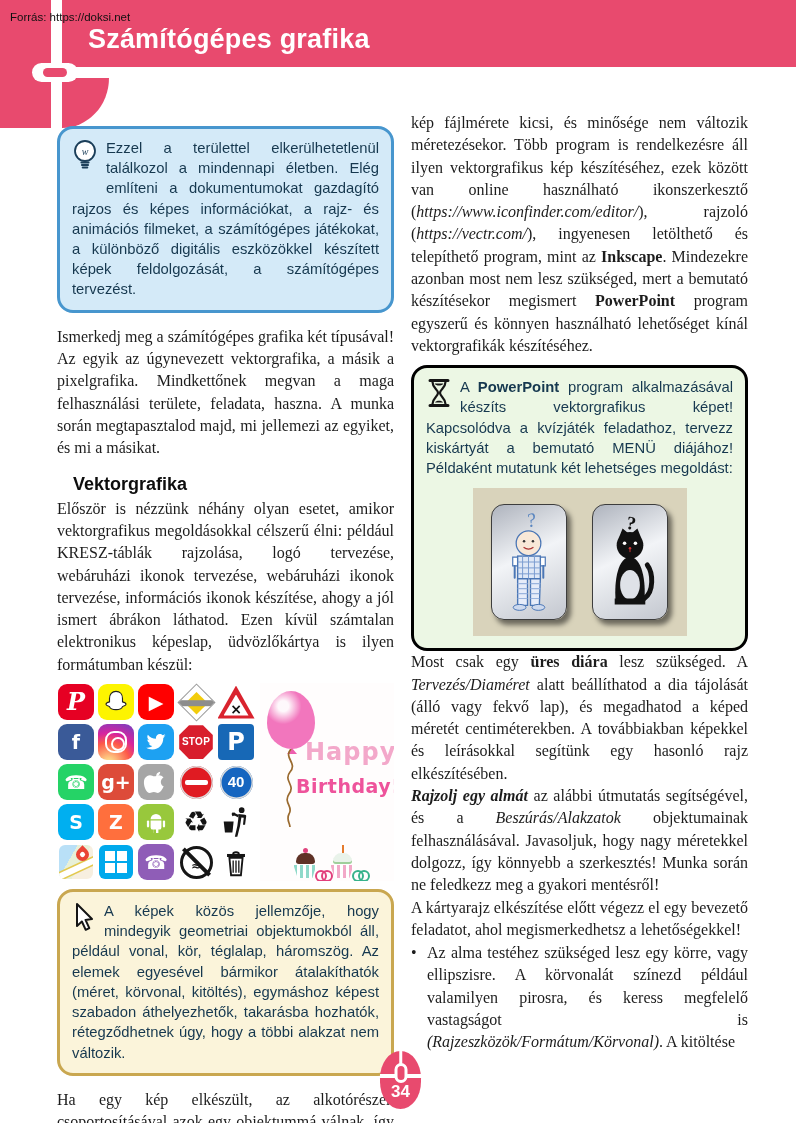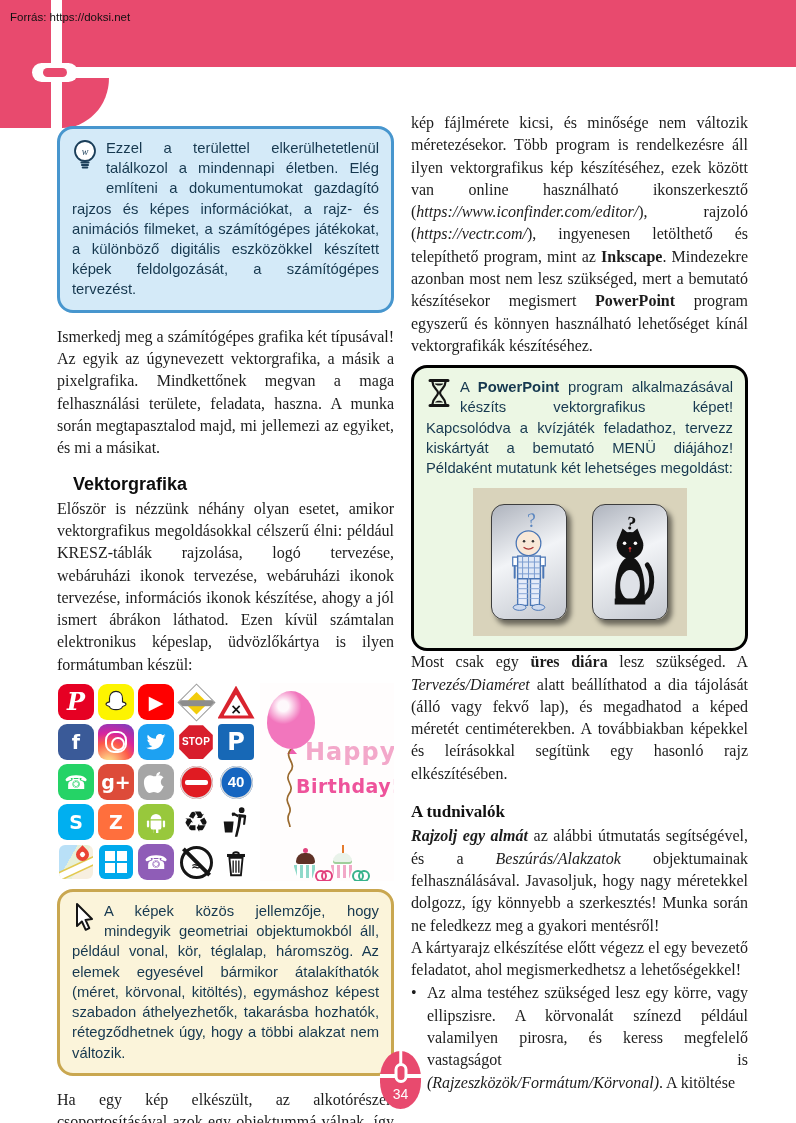--- a/index.html
+++ b/index.html
@@ -114,39 +114,40 @@
           background:linear-gradient(155deg,#aeb3bd 0%,#f2f4f7 45%,#c3c7cf 100%);
           box-shadow:4px 5px 5px rgba(0,0,0,.5); overflow:hidden; }
   
   .mouse { position:absolute; left:380px; top:1051px; width:41px; height:58px; background:var(--pink);
            border-radius:21px / 28px; }
   .mouse::before { content:""; position:absolute; left:50%; transform:translateX(-50%); top:0; width:3.5px; height:25px; background:#fff; }
   .mouse::after  { content:""; position:absolute; left:0; right:0; top:23px; height:3.5px; background:#fff; }
   .wheel { position:absolute; left:50%; transform:translateX(-50%); top:12px; width:13px; height:20px;
            border:3px solid #fff; border-radius:8px; background:var(--pink); z-index:2; }
   .mnum { position:absolute; left:0; right:0; bottom:7px; text-align:center; color:#fff;
-          font-family:"Liberation Sans","DejaVu Sans",sans-serif; font-weight:400; font-size:14px; }
+          font-family:"Liberation Sans","DejaVu Sans",sans-serif; font-weight:700; font-size:17px; }
   .bullet { display:flex; margin-top:1px; }
   .bullet .dot { width:16px; flex:0 0 16px; }
   .bullet p { flex:1; }
   :root, .page { --pink:#e84a6e; }
 </style>
 </head>
 <body>
 
 <div class="page">
 
   <div class="band"></div>
   <div class="lsq"></div>
   <div class="vbar"></div>
   <div class="quarter"></div>
   <div class="pill">
       <i></i>
     </div>
   <div class="source">Forrás: https://doksi.net</div>
+  <div class="title">Számítógépes grafika</div>
 
   <div class="col col-left">
 
     <div class="box box-blue">
       <span class="float-ic">
         <svg width="26" height="36" viewBox="0 0 26 36">
             <circle cx="13" cy="12" r="10" fill="#fff" stroke="#1b3e59" stroke-width="1.8"></circle>
             <text x="13" y="16" text-anchor="middle" font-size="10" font-style="italic" fill="#1b3e59" font-family="serif">w</text>
             <path d="M9.5 23.5h7M10 26h6M10.8 28.5h4.4" stroke="#1b3e59" stroke-width="2.2" stroke-linecap="round"></path>
           </svg>
@@ -370,21 +371,20 @@
             <ellipse cx="37.5" cy="80" rx="10" ry="15" fill="#dfe2e8"></ellipse>
             <path d="M52 94c10-7 9-26 3-34" stroke="#111" stroke-width="5" fill="none" stroke-linecap="round"></path>
             <path d="M22 94h31v6H22z" fill="#111"></path>
           </svg>
         </div>
       </div>
     </div>
 
     <p class="body first"><span>Most csak egy </span><span style="font-weight: 700;">üres diára</span><span> lesz szükséged. A </span><span style="font-style: italic;">Tervezés/Diaméret</span><span> alatt beállíthatod a dia tájolását (álló vagy fekvő lap), és megadhatod a képed méretét centiméterekben. A továbbiakban képekkel és leírásokkal segítünk egy hasonló rajz elkészítésében.</span></p>
 
-    <h3 class="serif">A tudnivalók</h3>
     <p class="body first"><span style="font-weight: 700; font-style: italic;">Rajzolj egy almát</span><span> az alábbi útmutatás segítségével, és a </span><span style="font-style: italic;">Beszúrás/Alakzatok</span><span> objektumainak felhasználásával. Javasoljuk, hogy nagy méretekkel dolgozz, így könnyebb a szerkesztés! Munka során ne feledkezz meg a gyakori mentésről!</span></p>
     <p class="body first">A kártyarajz elkészítése előtt végezz el egy bevezető feladatot, ahol megismerkedhetsz a lehetőségekkel!</p>
 
     <div class="bullet">
       <span class="dot">•</span>
       <p><span>Az alma testéhez szükséged lesz egy körre, vagy ellipszisre. A körvonalát színezd például valamilyen pirosra, és keress megfelelő vastagságot is </span><span style="font-style: italic;">(Rajzeszközök/Formátum/Körvonal)</span><span>. A kitöltése</span></p>
     </div>
   </div>
 
   <div class="mouse">

